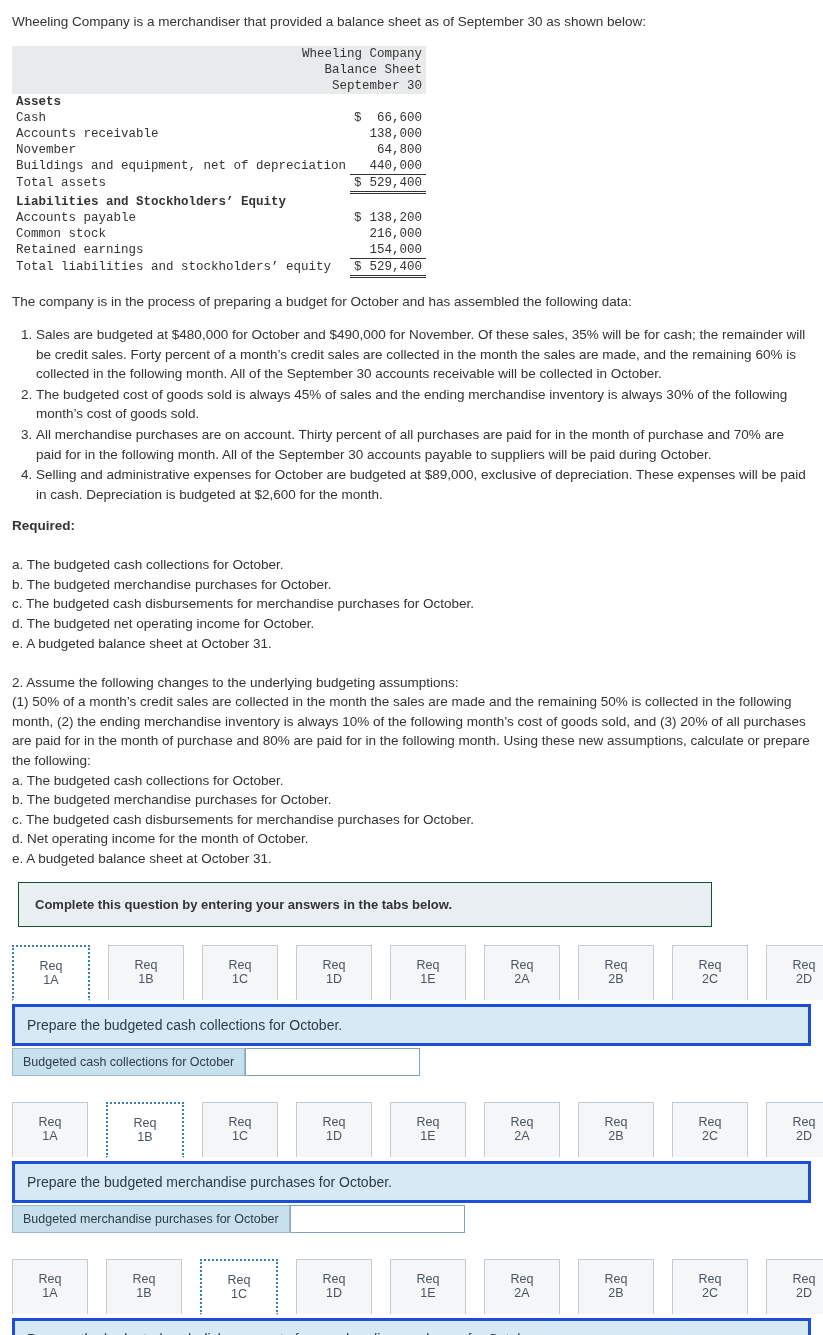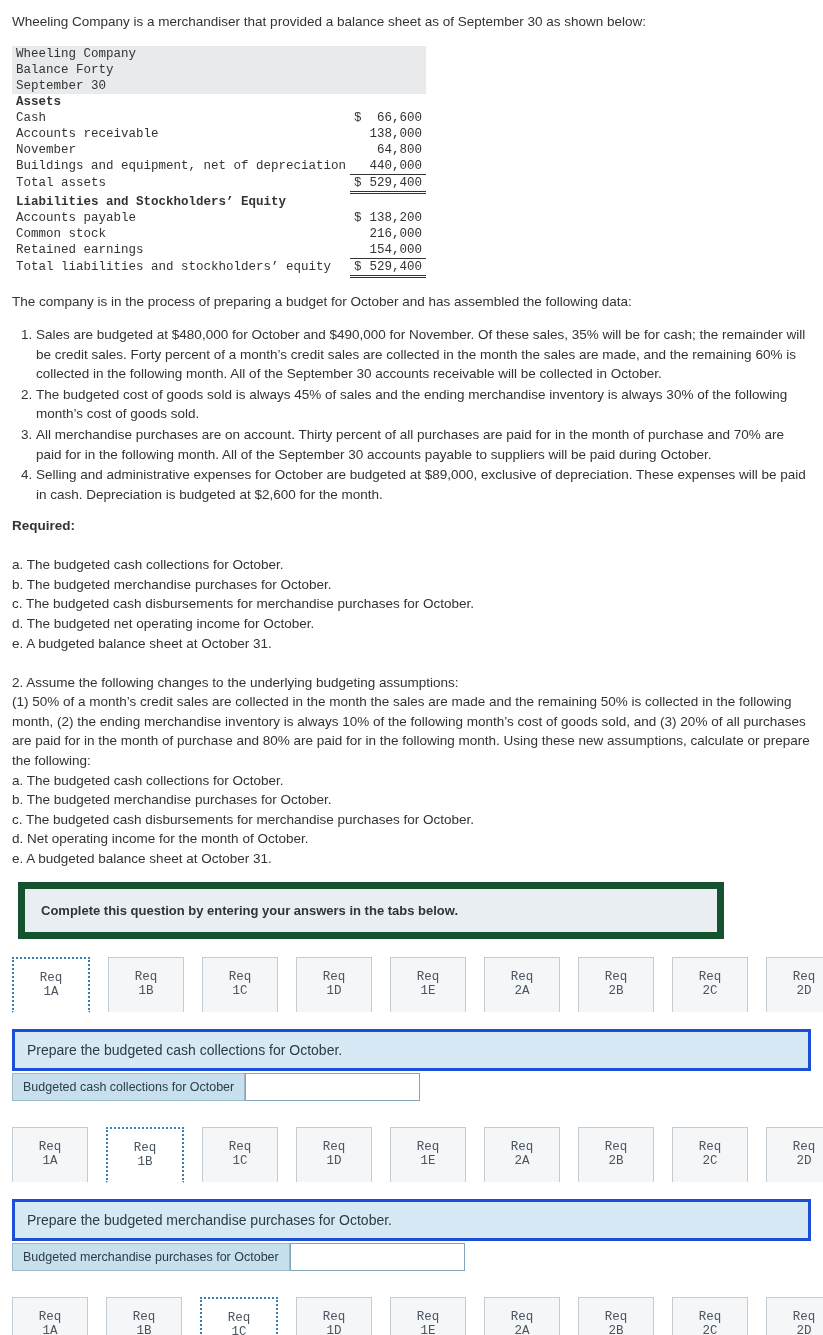--- a/index.html
+++ b/index.html
@@ -1,51 +1,51 @@
 <!DOCTYPE html>
 <html><head>
 <meta charset="utf-8">
 <style>
 body { font-family: Arial, Helvetica, sans-serif; font-size: 13.5px; color: #333; margin: 0; padding: 12px; width: 799px; background:#fff; }
 .intro, .required, .assume { line-height:1.45; margin-bottom:14px; }
 .bsheet { width:384px; border-collapse:collapse; margin:6px 0 14px 0; }
-.bsheet th { background:#e8eaec; font-family:'Courier New',monospace; font-size:12.5px; padding:1px 4px; font-weight:normal; text-align:left;margin-left:42px; }
+.bsheet th { background:#e8eaec; font-family:'Courier New',monospace; font-size:12.5px; padding:1px 4px; font-weight:normal; text-align:right;margin-left:42px; }
 .bsheet td { font-family:'Courier New',monospace; font-size:12.5px; padding:1px 4px; white-space:nowrap; }
 .bsheet td.num { text-align:right; }
 .bsheet td.dol { text-align:right; width:16px;}
 .bsheet td.acct { text-align:left;margin-left:36px; }
 .bsheet .b { font-weight:bold; }
 .ul { border-bottom:1px solid #333; }
 .ut { border-top:1px solid #333; }
 .db { border-bottom:3px double #333; }
 ol { margin:6px 0 12px 6px; padding-left:18px; }
 ol li { margin-bottom:1px; line-height:1.45; }
-.complete-box { background:#e9eef2; border:7px solid #14532d; padding:14px 16px; margin:14px 0 18px 6px; width:660px; font-size:13px; }
+.complete-box { background:#e9eef2; border:1px solid #14532d; padding:14px 16px; margin:14px 0 18px 6px; width:660px; font-size:13px; }
 .complete-box b { font-weight:bold; }
 .section { margin-bottom:26px; }
-.tabs { display:flex; gap:18px; margin-bottom:17px;font-family:Liberation Mono, monospace; }
+.tabs { display:flex; gap:18px; margin-bottom:4px; }
 .tab { border:1px solid #c3ccd3; border-bottom:none; background:#f4f6f8; padding:12px 20px; font-size:12.5px; color:#4a5561; cursor:pointer; min-width:34px; text-align:center; }
 .tab.active { background:#fff; border:2px dotted #3a7fb3; border-bottom:2px solid #fff; margin-bottom:-1px; position:relative; z-index:2;}
 .prompt { background:#d7e9f5; border:3px solid #1d4ed8; padding:10px 12px; font-size:14px; color:#2f3b44; }
 .ansrow { display:flex; align-items:stretch; margin-top:2px; }
 .anslbl { background:#c6e0ee; border:1px solid #9db8c8; padding:6px 10px; font-size:12.5px; color:#2f3b44; }
 .ansinp { border:1px solid #84a4b9; background:#fff; padding:4px 6px; font-size:12.5px; min-width:90px; margin-left:0; }
 </style>
 </head>
 <body>
 
 <div class="intro">Wheeling Company is a merchandiser that provided a balance sheet as of September 30 as shown below:</div>
 
 <table class="bsheet">
   <tbody>
       <tr>
         <th colspan="3">Wheeling Company</th>
       </tr>
   <tr>
-        <th colspan="3">Balance Forty</th>
+        <th colspan="3">Balance Sheet</th>
       </tr>
   <tr>
         <th colspan="3">September 30</th>
       </tr>
   <tr>
         <td class="acct b" colspan="3">Assets</td>
       </tr>
   <tr>
         <td class="acct">Cash</td>
         <td class="dol">$</td>

